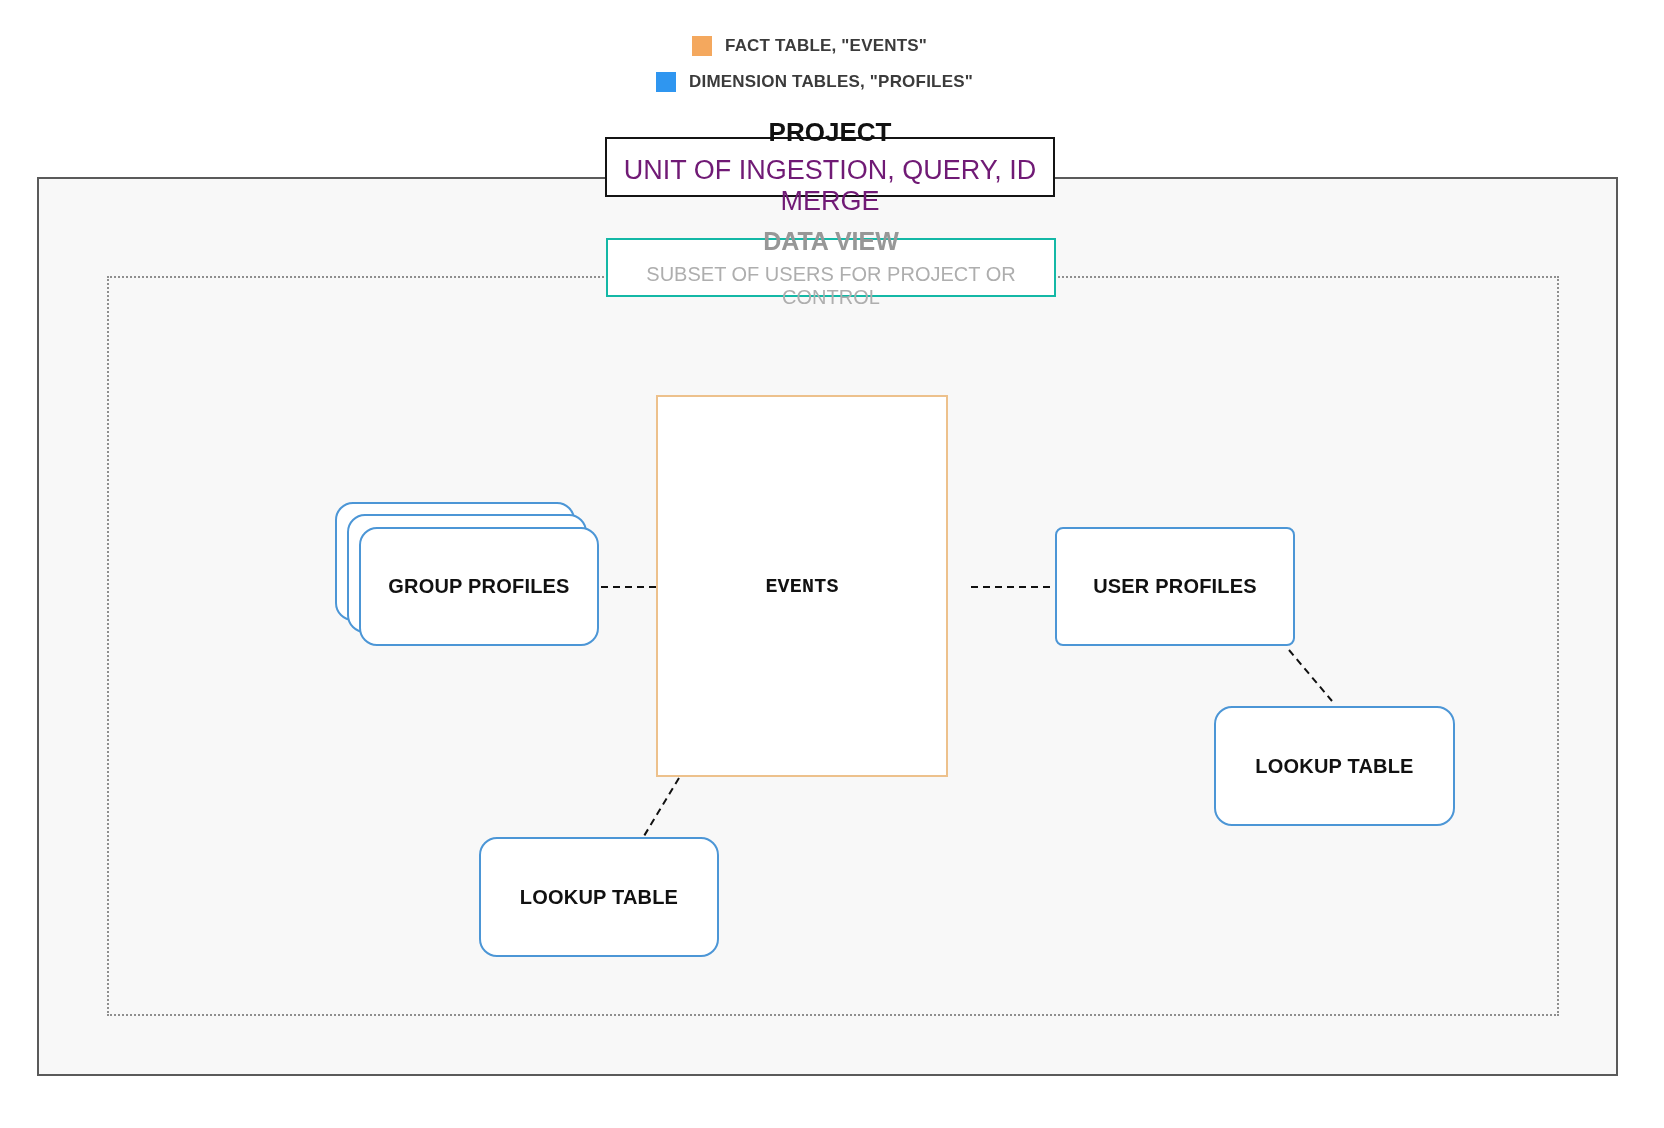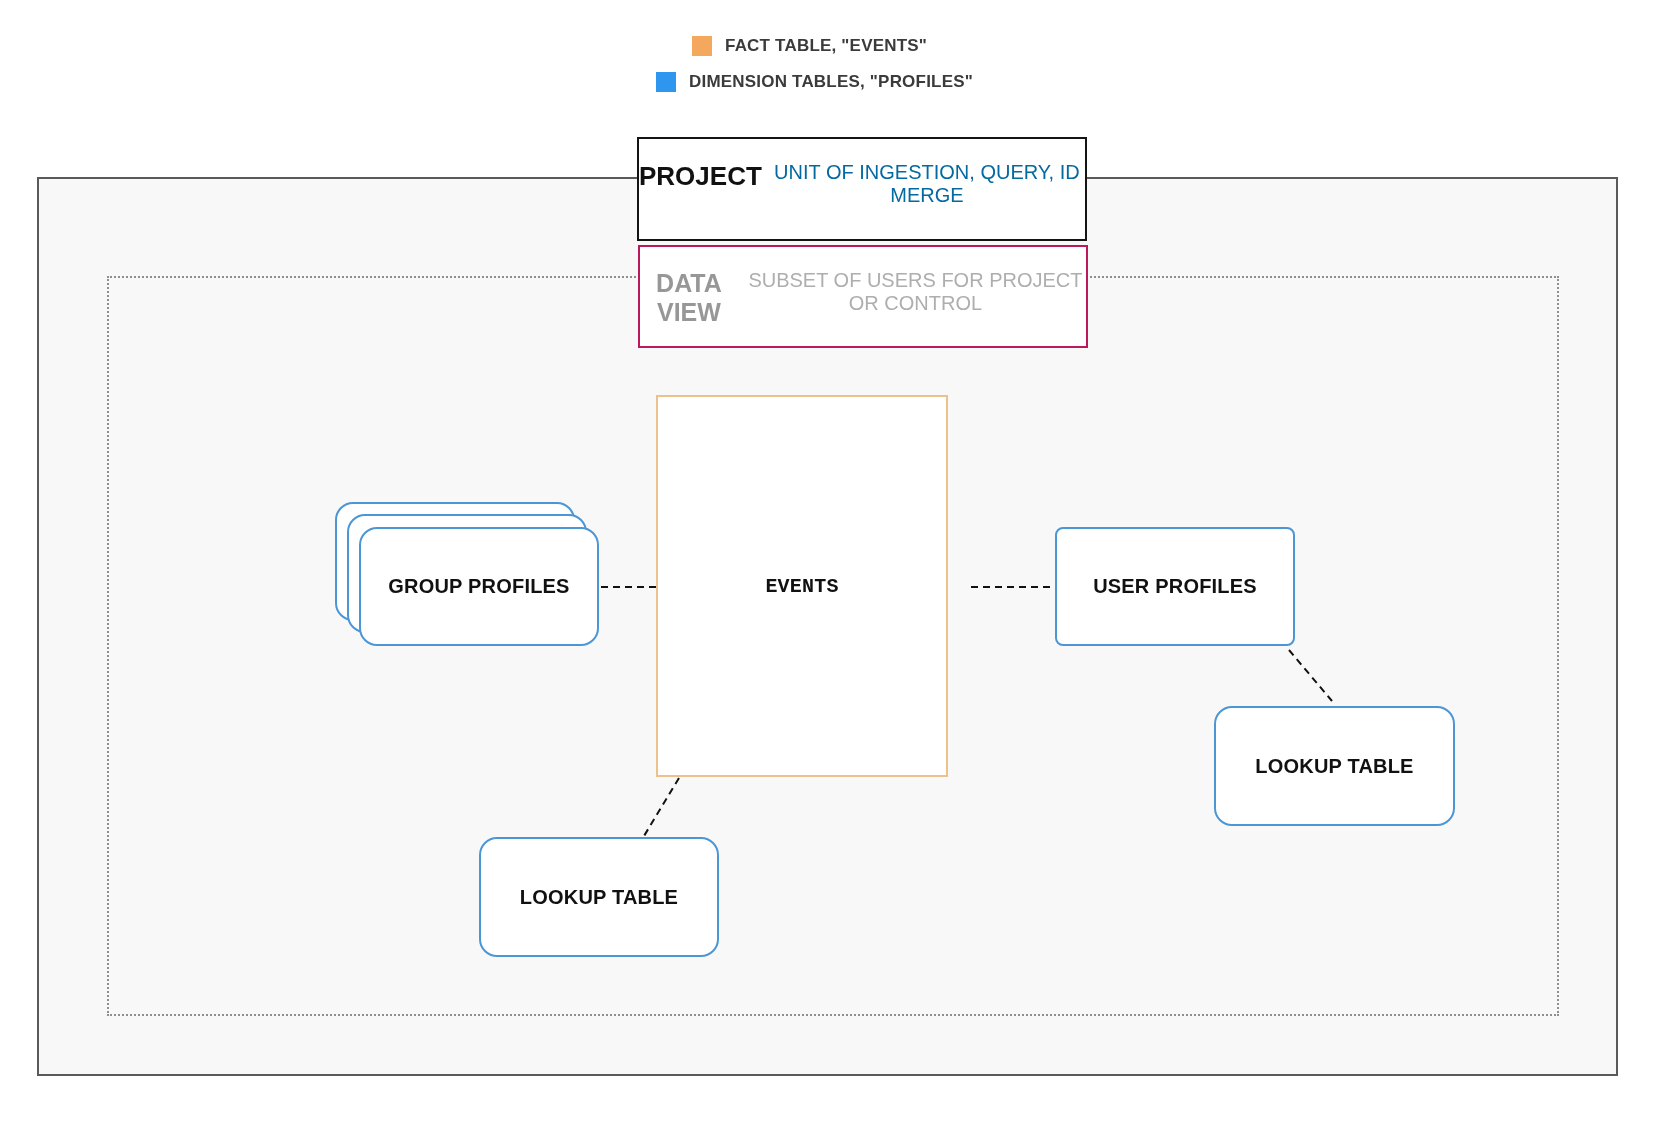--- a/index.html
+++ b/index.html
@@ -52,37 +52,37 @@
   }
 
   
   .header-box {
     position: absolute;
     width: 446px;
     background: #ffffff;
     text-align: center;
     z-index: 6;
     display: flex;
+    flex-direction: column;
     justify-content: center;
     gap: 7px;
-    padding: 22px 0;
-    margin-left: 32px;
+    padding: 0 0;
   }
   .project-box {
     left: 605px; top: 137px;
     height: 56px;
     border: 2px solid #141414;
   }
   .dataview-box {
-    left: 606px; top: 245px;
+    left: 606px; top: 238px;
     height: 55px;
-    border: 2px solid #be185d;
+    border: 2px solid #14b8a6;
   }
   .project-box .hb-title   { font-size: 26px; font-weight: bold; color: #111111; }
-  .project-box .hb-sub     { font-size: 20px; color: #0369a1; }
+  .project-box .hb-sub     { font-size: 27px; color: #701a75; }
   .dataview-box .hb-title  { font-size: 25px; font-weight: bold; color: #979797; }
   .dataview-box .hb-sub    { font-size: 20px; color: #aeaeae; }
 
   
   .connector-layer {
     position: absolute;
     left: 0; top: 0;
     width: 1664px; height: 1128px;
     z-index: 3;
   }

